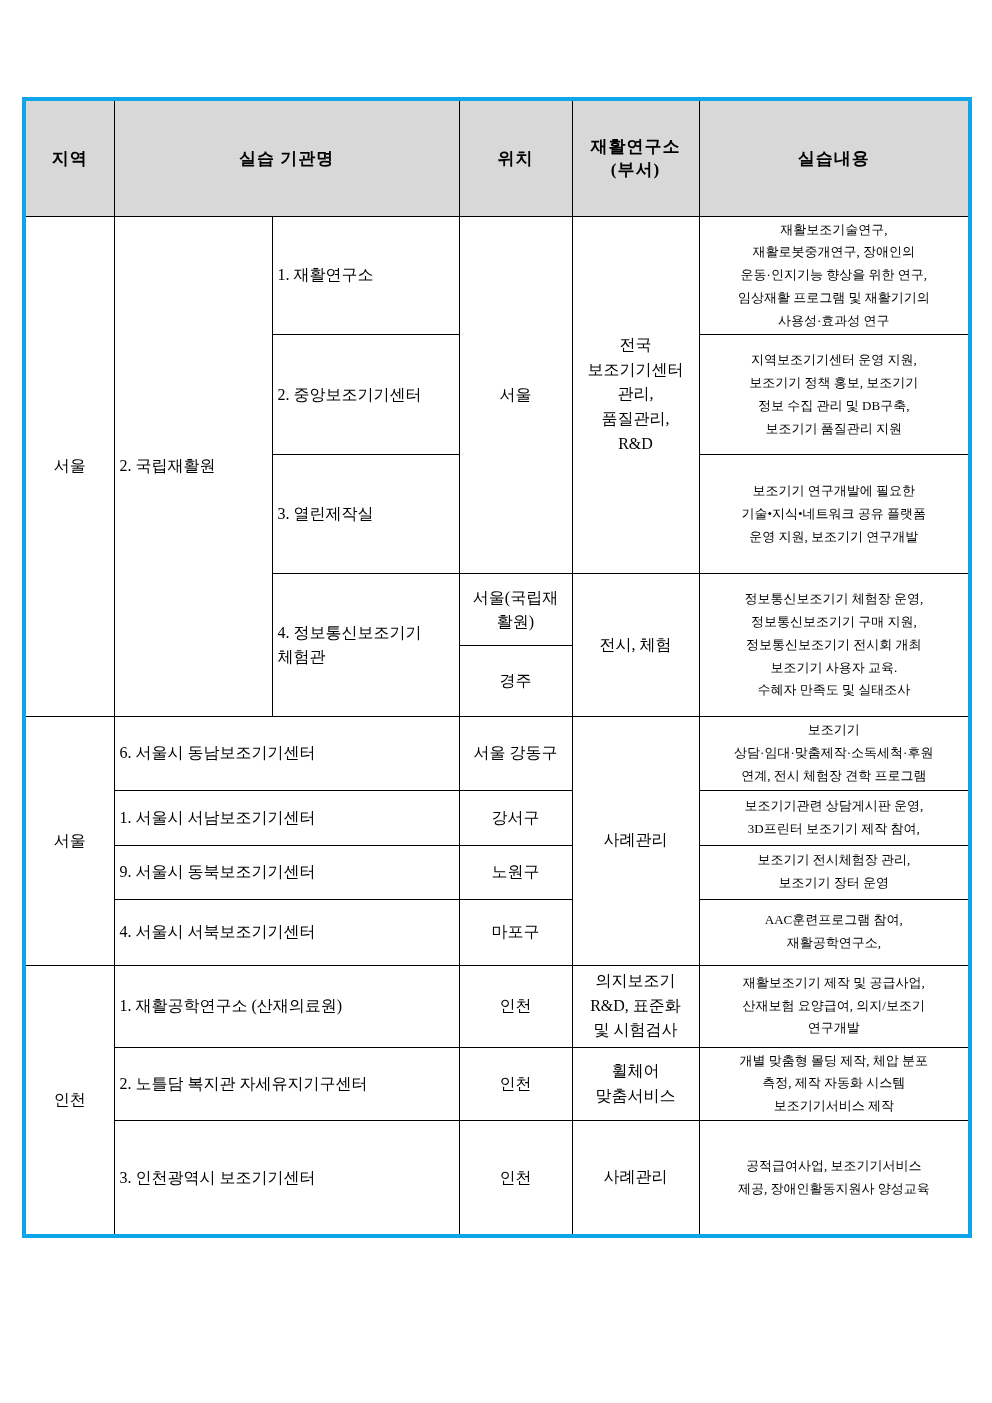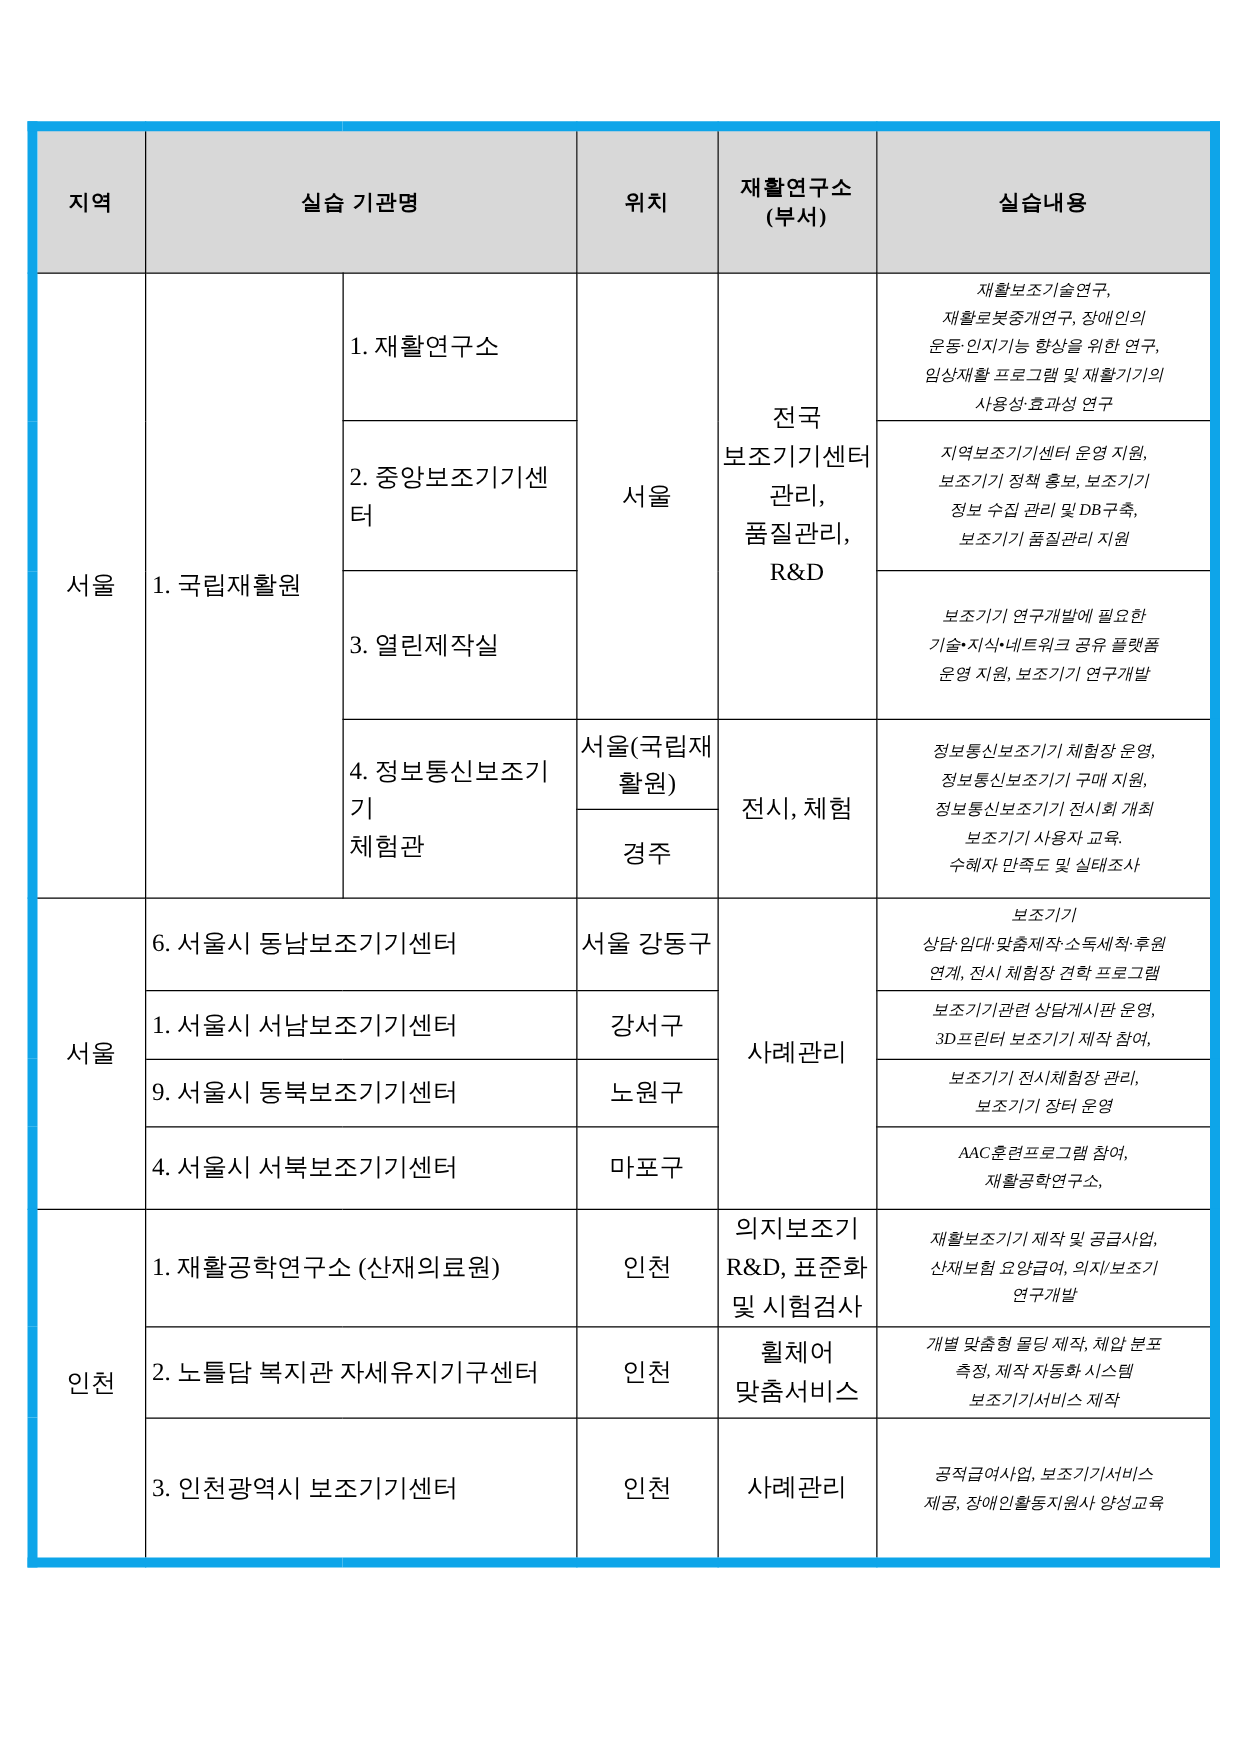--- a/index.html
+++ b/index.html
@@ -13,39 +13,38 @@
     position: absolute; left: 22px; top: 97px;
     width: 946px;
     border-collapse: collapse;
     table-layout: fixed;
   }
   .doc-table td, .doc-table th {
     border: 1px solid #000000;
     vertical-align: middle;
     overflow: hidden;
   }
-  .doc-table { border: 8px solid #0ea5e9; padding-left: 18px; }
+  .doc-table { border: 4px solid #0ea5e9; padding-left: 18px; }
   th.hdr {
     background: #d8d8d8;
     font-size: 17px; font-weight: bold;
     text-align: center;
     white-space: pre-line;
     height: 117px;
     letter-spacing: 1px;
   }
-  td { font-size: 20px; line-height: 1.5; }
+  td { font-size: 16px; line-height: 1.5; }
   .c-region { text-align: center; }
   .c-org { text-align: left; padding-left: 5px; padding-right: 3px; white-space: pre-line; }
   .c-loc { text-align: center; white-space: pre-line; }
   .c-field { text-align: center; white-space: pre-line; line-height: 1.55; }
   .c-content {
     text-align: center; white-space: pre-line;
     font-size: 13px; line-height: 1.75;
     padding: 2px 3px;
-    font-style: italic;
   }
 </style>
 </head>
 <body>
 
 <table class="doc-table">
   <colgroup>
     <col style="width:90px">
     <col style="width:158px">
     <col style="width:187px">
@@ -59,21 +58,21 @@
     <th class="hdr">지역</th>
     <th class="hdr" colspan="2">실습 기관명</th>
     <th class="hdr">위치</th>
     <th class="hdr">재활연구소
 (부서)</th>
     <th class="hdr">실습내용</th>
   </tr>
 
   <tr style="height:117px">
     <td class="c-region" rowspan="5">서울</td>
-    <td class="c-org" rowspan="5">1. 국립재활원</td>
+    <td class="c-org" rowspan="5">2. 국립재활원</td>
     <td class="c-org">1. 재활연구소</td>
     <td class="c-loc" rowspan="3">서울</td>
     <td class="c-field" rowspan="3">전국
 보조기기센터
 관리,
 품질관리,
 R&amp;D</td>
     <td class="c-content">재활보조기술연구,
 재활로봇중개연구, 장애인의
 운동·인지기능 향상을 위한 연구,

